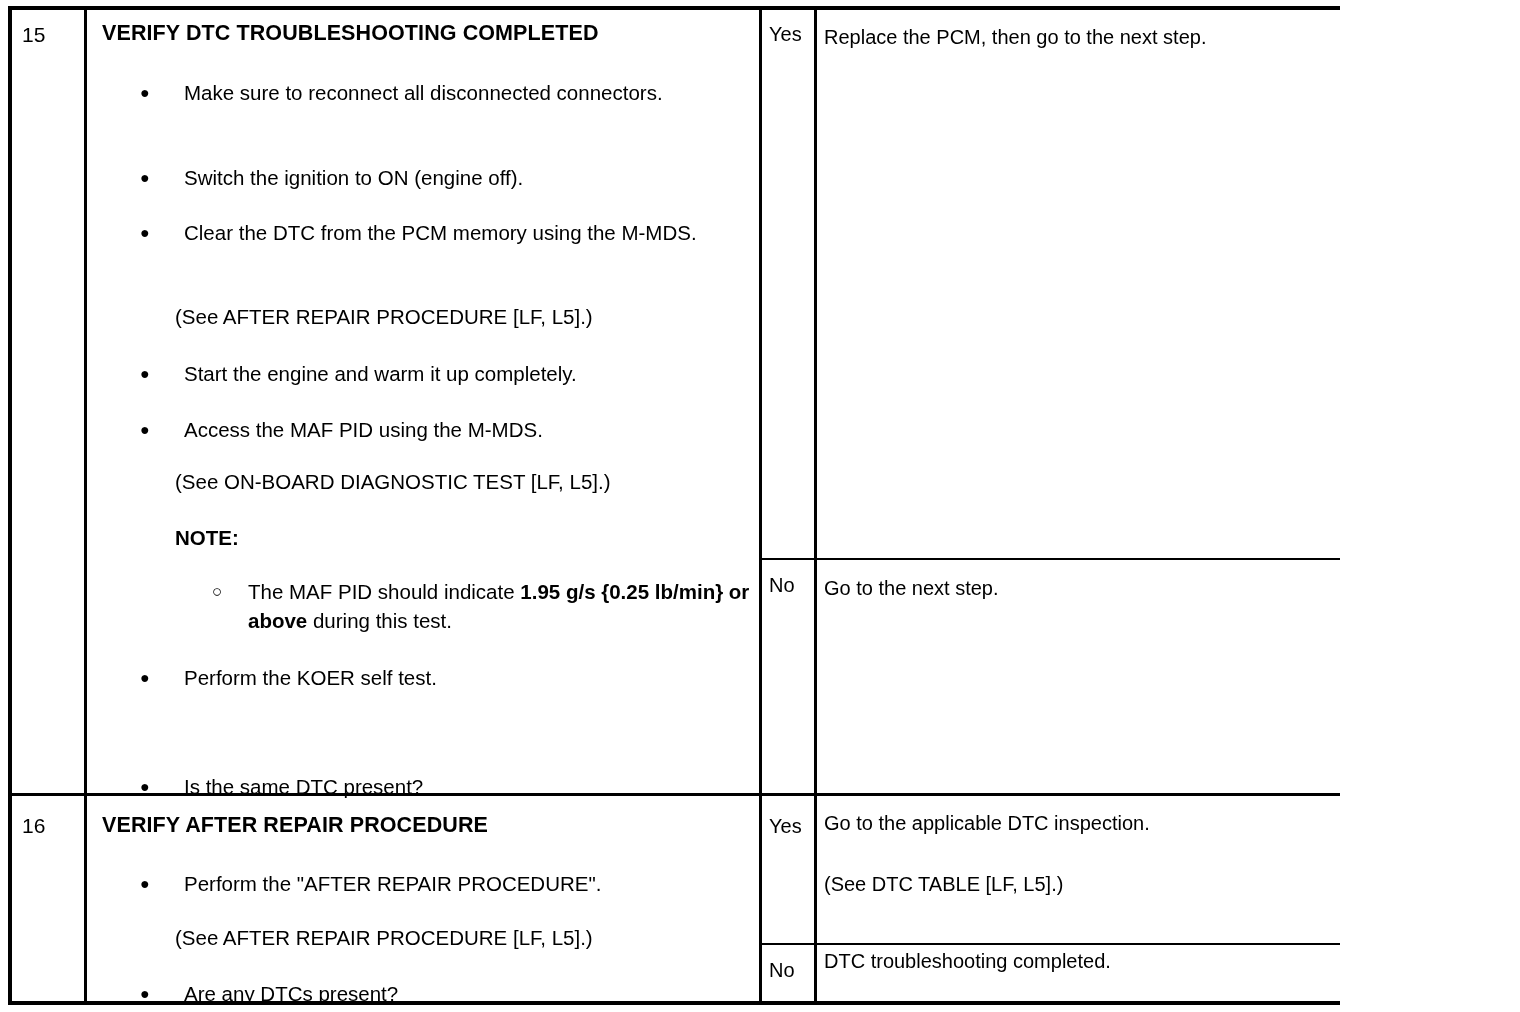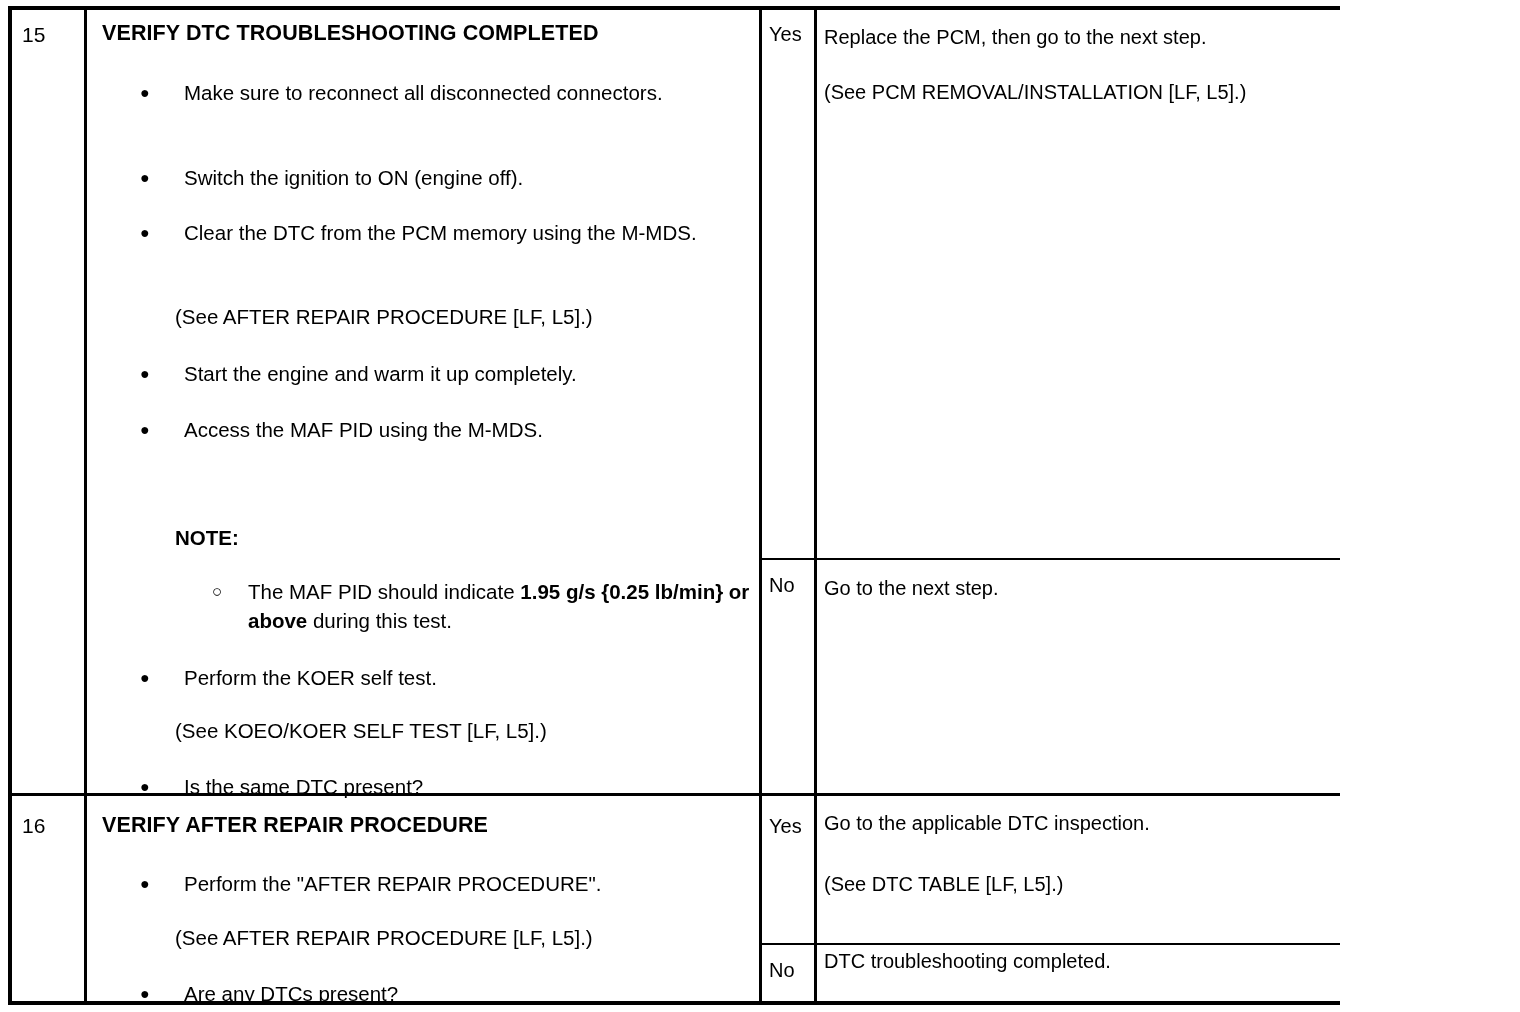--- a/index.html
+++ b/index.html
@@ -195,43 +195,42 @@
     <div class="bullet-row" style="top:349px;">
       <span class="marker">●</span>
       <span class="btext">Start the engine and warm it up completely.</span>
     </div>
 
     <div class="bullet-row" style="top:405px;">
       <span class="marker">●</span>
       <span class="btext">Access the MAF PID using the M-MDS.</span>
     </div>
 
+    <div class="ref-line" style="top:459px;">(See ON-BOARD DIAGNOSTIC TEST [LF, L5].)</div>
 
     <div class="note-label" style="top:515px;">NOTE:</div>
 
     <div class="sub-bullet" style="top:567px;">
       <span class="marker">○</span>
       <span class="btext"><span>The MAF PID should indicate </span><b>1.95 g/s {0.25 lb/min} or above</b><span> during this test.</span></span>
     </div>
 
     <div class="bullet-row" style="top:653px;">
       <span class="marker">●</span>
       <span class="btext">Perform the KOER self test.</span>
     </div>
 
-    <div class="ref-line" style="top:708px;">(See KOEO/KOER SELF TEST [LF, L5].)</div>
 
     <div class="bullet-row" style="top:762px;">
       <span class="marker">●</span>
       <span class="btext">Is the same DTC present?</span>
     </div>
 
     <div class="cell answer-label" style="top:14px;">Yes</div>
     <div class="cell result-text" style="top:14px;">Replace the PCM, then go to the next step.</div>
-    <div class="cell result-text" style="top:69px;">(See PCM REMOVAL/INSTALLATION [LF, L5].)</div>
 
     <div class="hrule" style="left:747px; right:-1px; top:548px;"></div>
 
     <div class="cell answer-label" style="top:565px;">No</div>
     <div class="cell result-text" style="top:565px;">Go to the next step.</div>
 
     <div class="cell step-no" style="top:805px;">16</div>
 
     <div class="cell cell-title" style="top:804px;">VERIFY AFTER REPAIR PROCEDURE</div>
 

